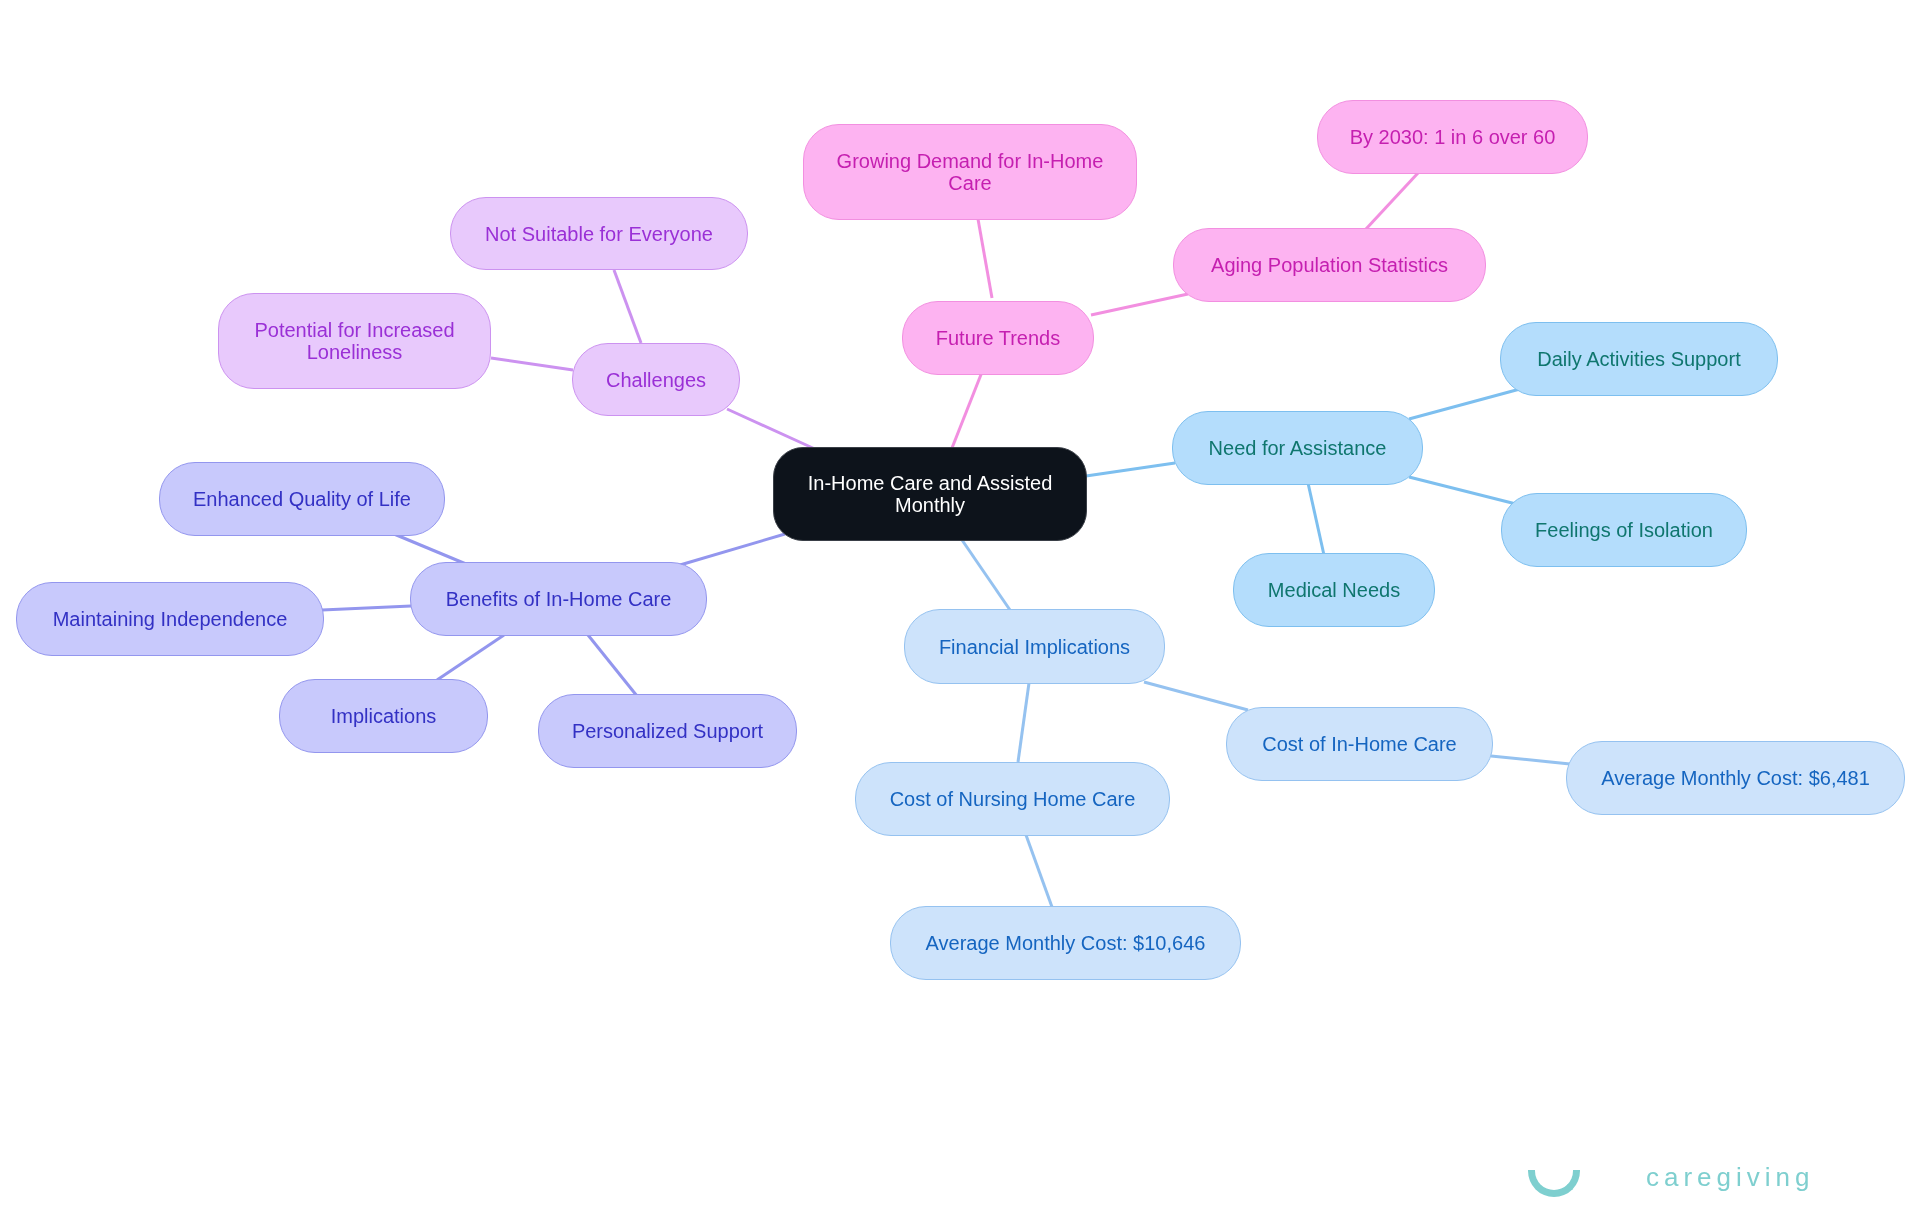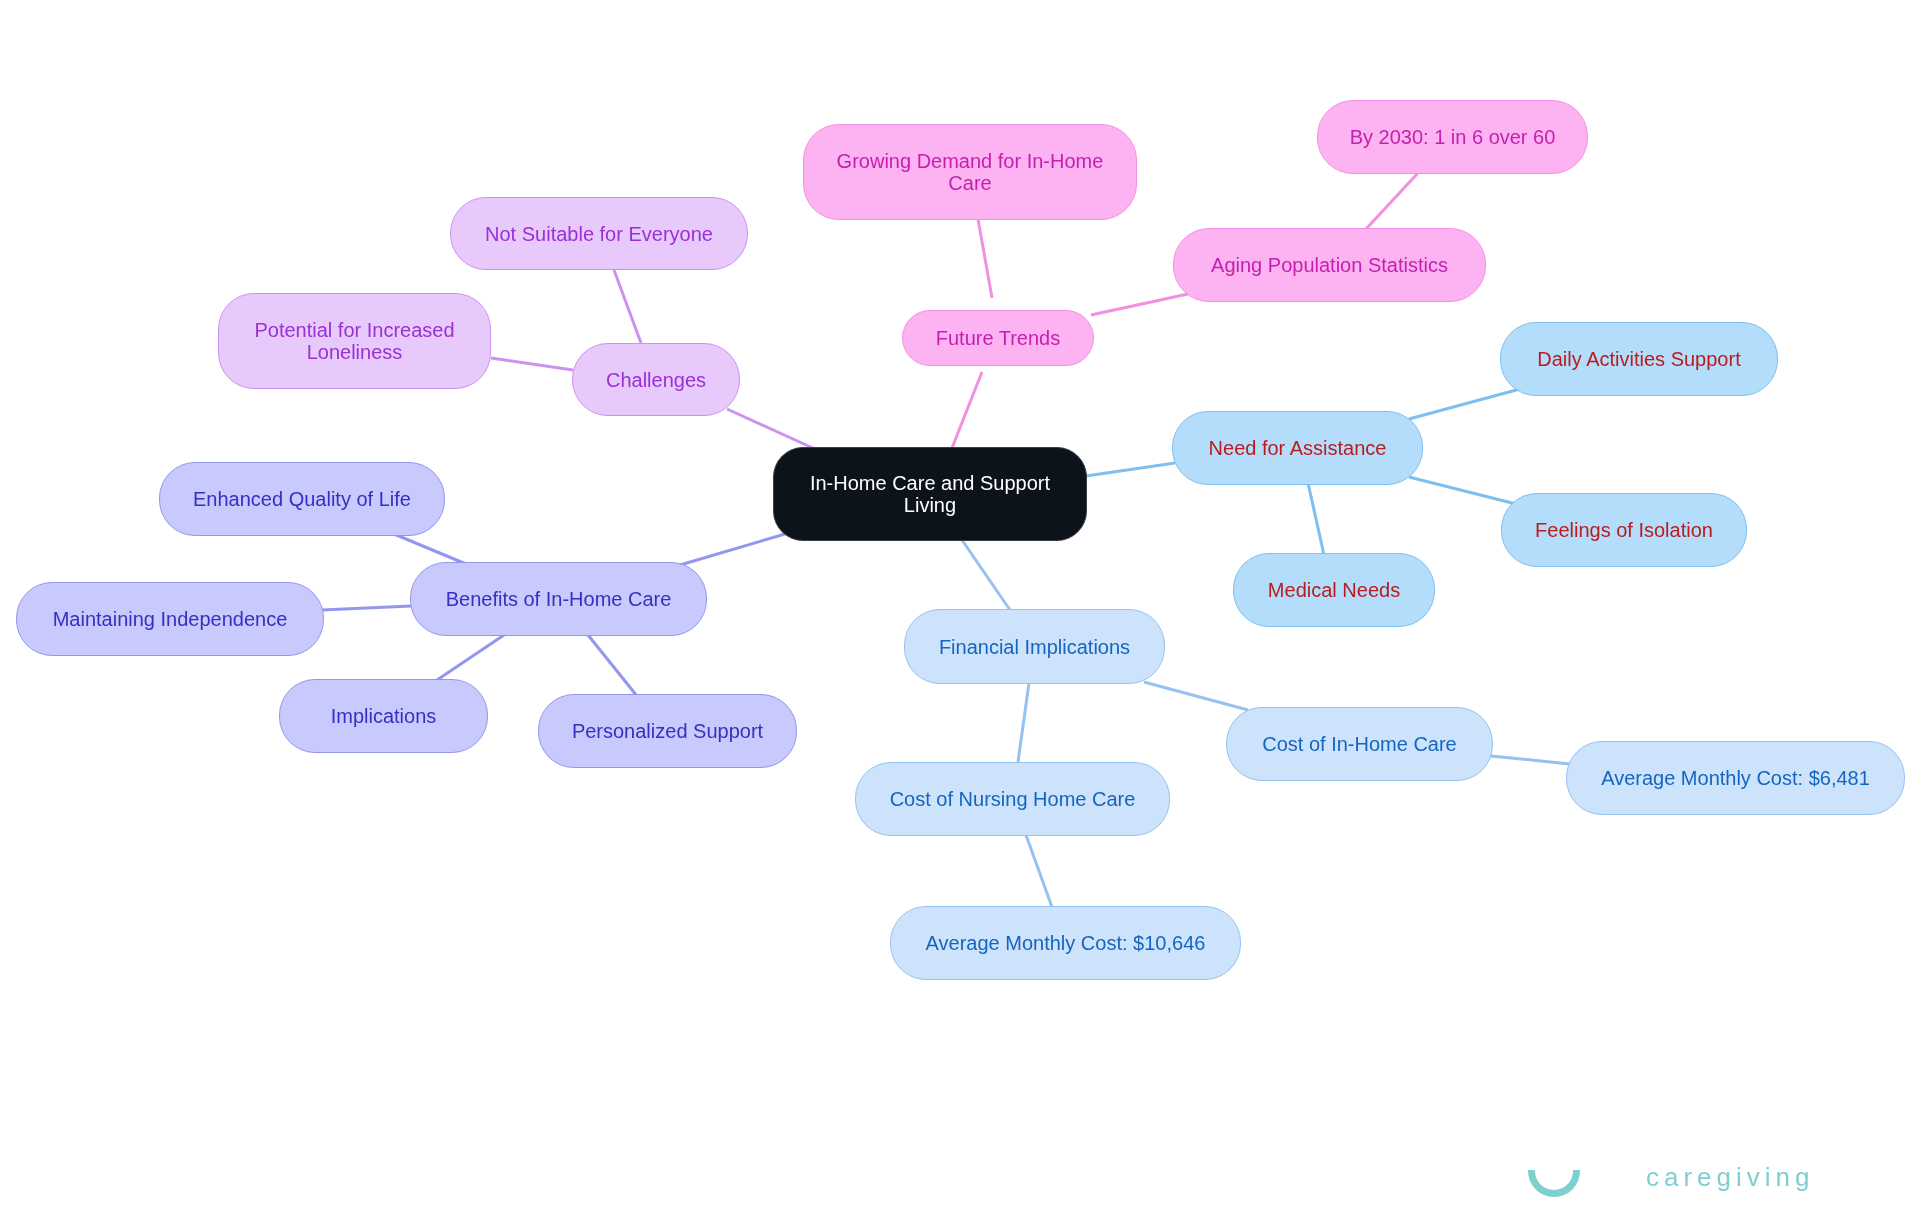--- a/index.html
+++ b/index.html
@@ -5,21 +5,21 @@
   html, body { margin:0; padding:0; background:#ffffff; }
   body { width:1920px; height:1215px; position:relative; overflow:hidden;
          font-family:"Liberation Sans", "DejaVu Sans", sans-serif; }
   #edges { position:absolute; left:0; top:0; width:1920px; height:1215px; }
   .node { position:absolute; box-sizing:border-box; display:flex; align-items:center;
           justify-content:center; text-align:center; border-radius:36px;
           border:1.5px solid; font-size:20px; line-height:22px; padding:0 18px; }
   .root { background:#0d131b; border-color:#3a3f47; color:#ffffff; border-radius:30px; }
   .pink { background:#fdb3f1; border-color:#f28fe0; color:#c51fb0; }
   .lav  { background:#e8c9fc; border-color:#cc92f0; color:#9a30d6; }
-  .blue { background:#b4ddfc; border-color:#7dbfef; color:#b91c1c; }
+  .blue { background:#b4ddfc; border-color:#7dbfef; color:#0f766e; }
   .lblue{ background:#cde3fb; border-color:#95c2f0; color:#1565c0; }
   .indi { background:#c8c9fc; border-color:#9396ee; color:#3331c4; }
   .logo { position:absolute; left:1420px; top:1100px; width:460px; height:100px; }
   .logo-main { position:absolute; left:0; top:0; font-size:62px; font-weight:bold;
                letter-spacing:1px; white-space:nowrap; line-height:64px; }
   .logo-main .coral { color:#f47a6c; }
   .logo-main .teal  { color:#7ecfcf; }
   .logo-sub { position:absolute; left:226px; top:60px; font-size:26px; color:#7ecfcf;
               letter-spacing:5px; line-height:34px; }
   .smile { position:absolute; left:108px; top:70px; width:38px; height:20px;
@@ -51,34 +51,34 @@
   <line x1="1026" y1="835" x2="1052" y2="907" stroke="#95c2f0" stroke-width="3"></line>
 
   <line x1="785" y1="534" x2="680" y2="565" stroke="#9396ee" stroke-width="3"></line>
   <line x1="466" y1="564" x2="394" y2="534" stroke="#9396ee" stroke-width="3"></line>
   <line x1="411" y1="606" x2="322" y2="610" stroke="#9396ee" stroke-width="3"></line>
   <line x1="504" y1="635" x2="437" y2="680" stroke="#9396ee" stroke-width="3"></line>
   <line x1="588" y1="635" x2="637" y2="696" stroke="#9396ee" stroke-width="3"></line>
 </svg>
 
 <div class="node root" style="left:773px;top:447px;width:314px;height:94px;">
-  <span>In-Home Care and Support Living</span>
+  <span>In-Home Care and Assisted Monthly</span>
 </div>
 
 <div class="node lav" style="left:572px;top:343px;width:168px;height:73px;">
   <span>Challenges</span>
 </div>
 <div class="node lav" style="left:450px;top:197px;width:298px;height:73px;">
   <span>Not Suitable for Everyone</span>
 </div>
 <div class="node lav" style="left:218px;top:293px;width:273px;height:96px;">
   <span>Potential for Increased Loneliness</span>
 </div>
 
-<div class="node pink" style="left:902px;top:310px;width:192px;height:56px;">
+<div class="node pink" style="left:902px;top:301px;width:192px;height:74px;">
   <span>Future Trends</span>
 </div>
 <div class="node pink" style="left:803px;top:124px;width:334px;height:96px;align-items:center;">
   <span>Growing Demand for In-Home Care</span>
 </div>
 <div class="node pink" style="left:1173px;top:228px;width:313px;height:74px;">
   <span>Aging Population Statistics</span>
 </div>
 <div class="node pink" style="left:1317px;top:100px;width:271px;height:74px;">
   <span>By 2030: 1 in 6 over 60</span>

